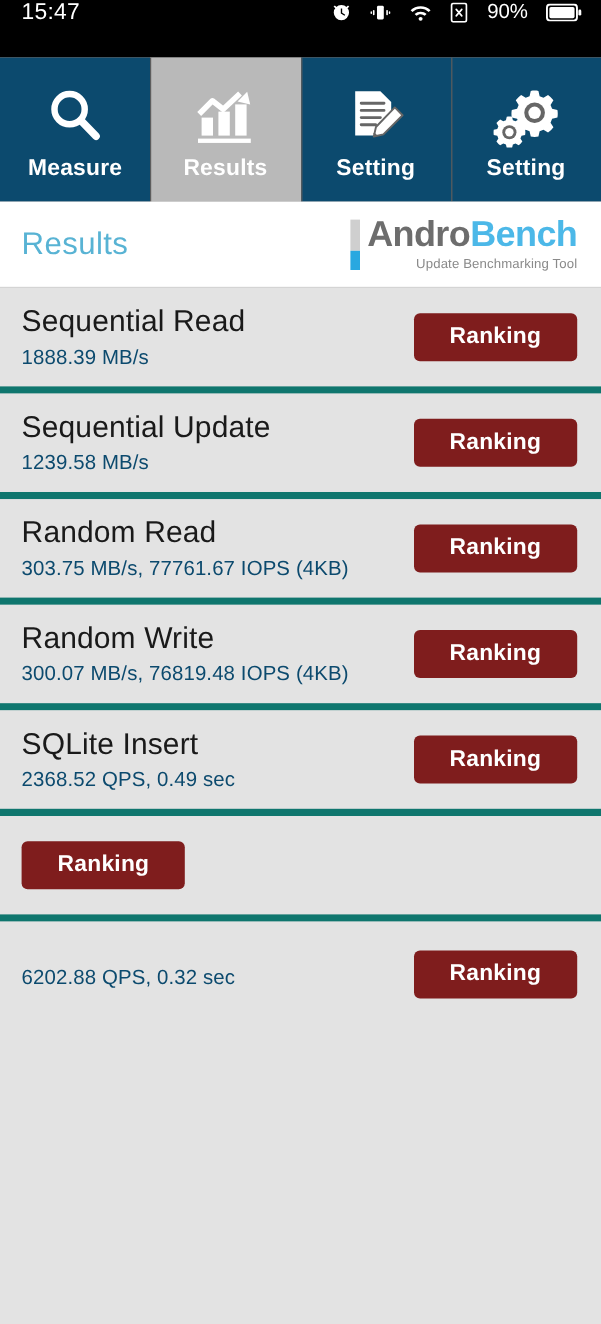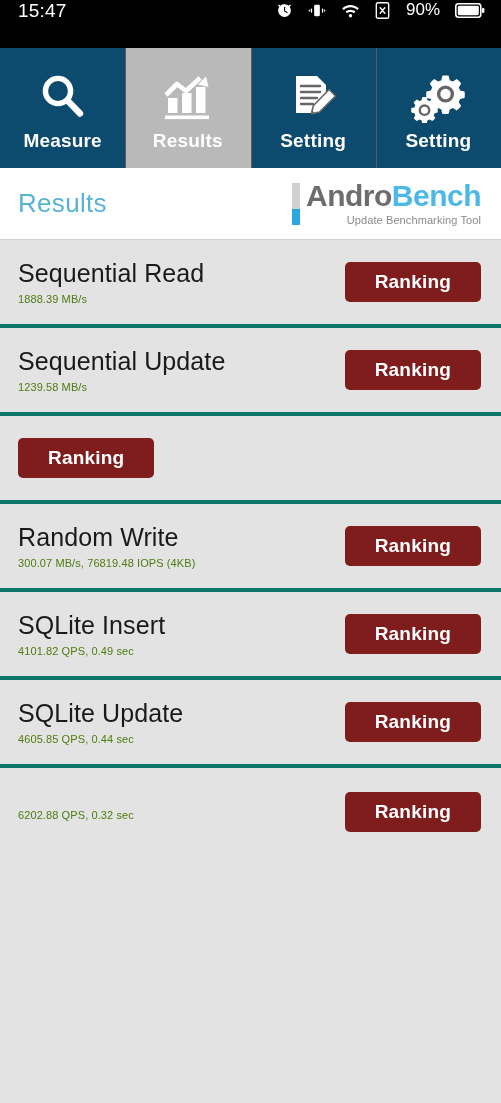--- a/index.html
+++ b/index.html
@@ -128,34 +128,34 @@
     background: #e3e3e3;
     height: calc(1103px - 48px - 120px - 73px);
     overflow: hidden;
   }
   .result-row {
     height: 88px;
     display: flex;
     align-items: center;
     justify-content: space-between;
     padding: 0 20px 0 18px;
-    border-bottom: 4px solid #0f766e;
+    border-bottom: 6px solid #0f766e;
     background: #e3e3e3;
   }
   .result-row.last { border-bottom: none; }
   .row-texts { display: flex; flex-direction: column; justify-content: center; }
   .row-title {
     font-size: 25px;
     color: #1a1a1a;
     line-height: 1.15;
     letter-spacing: 0.1px;
   }
   .row-value {
-    font-size: 11px;
-    color: #4d7c0f;
+    font-size: 17px;
+    color: #0c4a6e;
     margin-top: 5px;
     letter-spacing: 0.1px;
   }
   .ranking-btn {
     background: #7f1d1d;
     color: #ffffff;
     border: none;
     border-radius: 5px;
     font-family: "Liberation Sans", sans-serif;
     font-size: 19px;
@@ -308,44 +308,44 @@
 
   <div class="result-row">
     <div class="row-texts">
       <div class="row-title">Sequential Update</div>
       <div class="row-value">1239.58 MB/s</div>
     </div>
     <button class="ranking-btn">Ranking</button>
   </div>
 
   <div class="result-row">
+    <div class="row-texts">
+      <div class="row-title">Random Read</div>
+      <div class="row-value">303.75 MB/s, 77761.67 IOPS (4KB)</div>
+    </div>
     <button class="ranking-btn">Ranking</button>
   </div>
 
   <div class="result-row">
     <div class="row-texts">
       <div class="row-title">Random Write</div>
       <div class="row-value">300.07 MB/s, 76819.48 IOPS (4KB)</div>
     </div>
     <button class="ranking-btn">Ranking</button>
   </div>
 
   <div class="result-row">
     <div class="row-texts">
       <div class="row-title">SQLite Insert</div>
-      <div class="row-value">4101.82 QPS, 0.49 sec</div>
-    </div>
-    <button class="ranking-btn">Ranking</button>
-  </div>
-
-  <div class="result-row">
-    <div class="row-texts">
-      <div class="row-title">SQLite Update</div>
-      <div class="row-value">4605.85 QPS, 0.44 sec</div>
-    </div>
+      <div class="row-value">2368.52 QPS, 0.49 sec</div>
+    </div>
+    <button class="ranking-btn">Ranking</button>
+  </div>
+
+  <div class="result-row">
     <button class="ranking-btn">Ranking</button>
   </div>
 
   <div class="result-row last">
     <div class="row-texts">
       <div class="row-value">6202.88 QPS, 0.32 sec</div>
     </div>
     <button class="ranking-btn">Ranking</button>
   </div>
 

